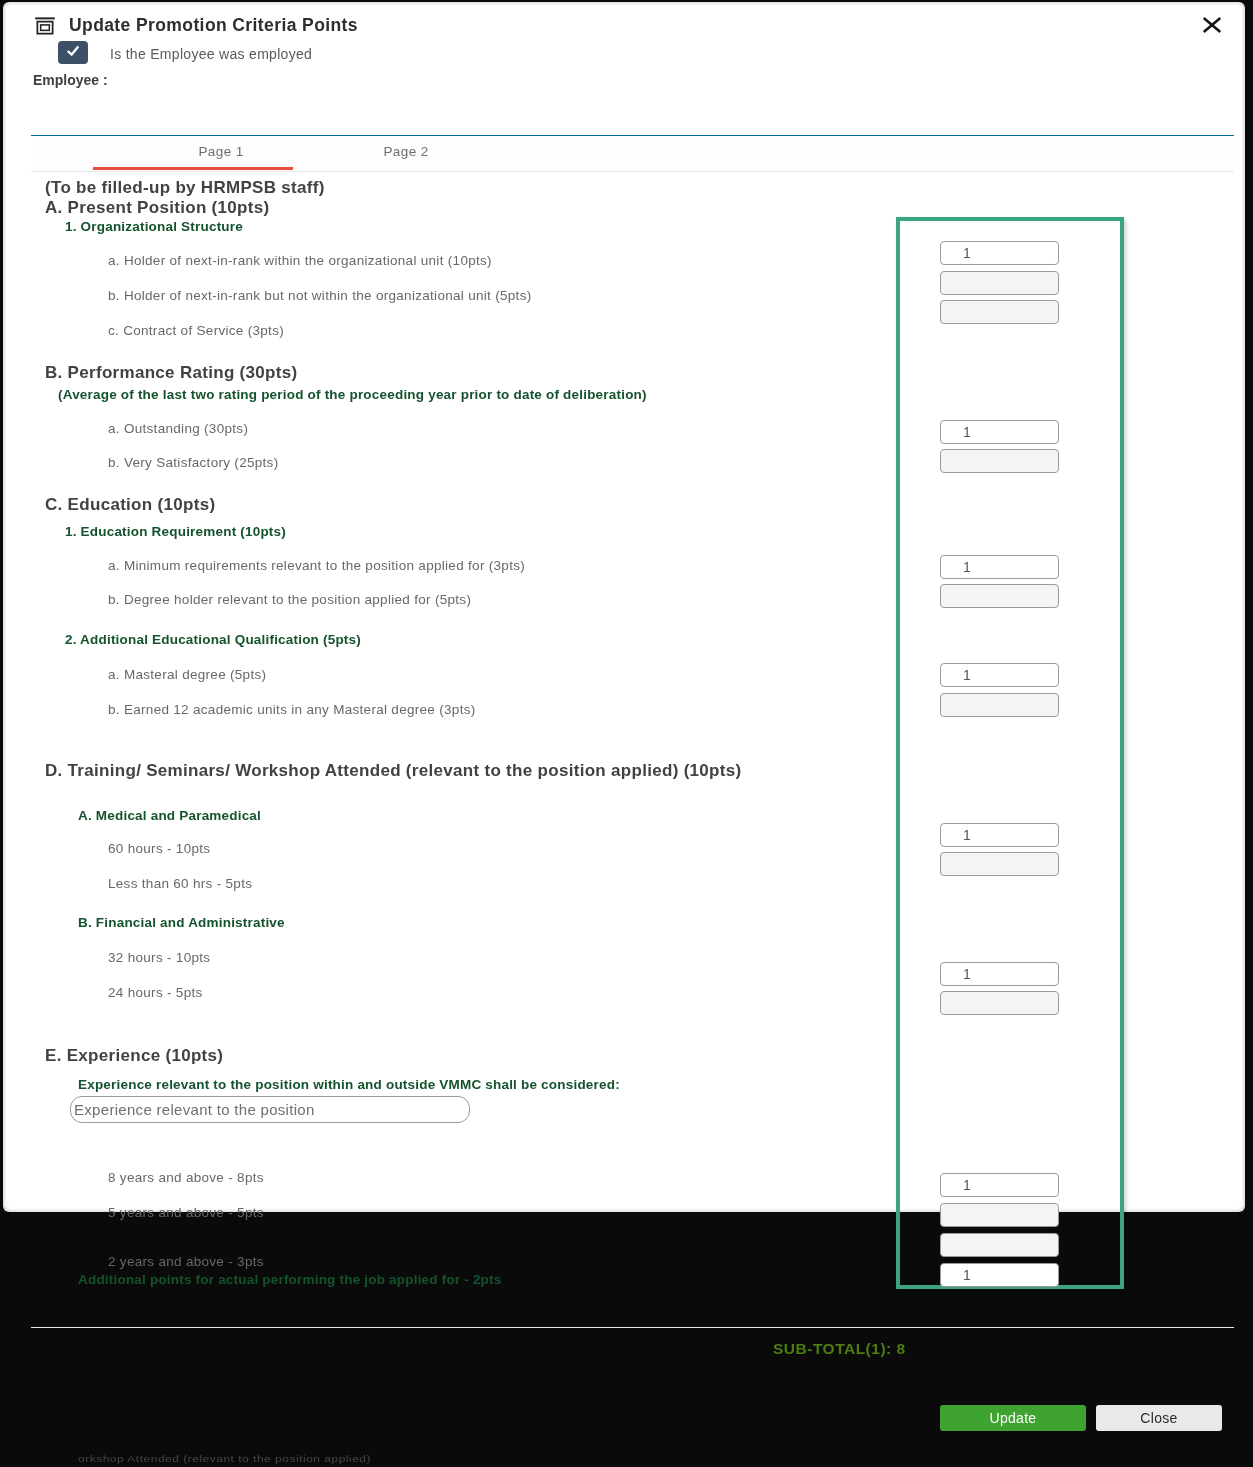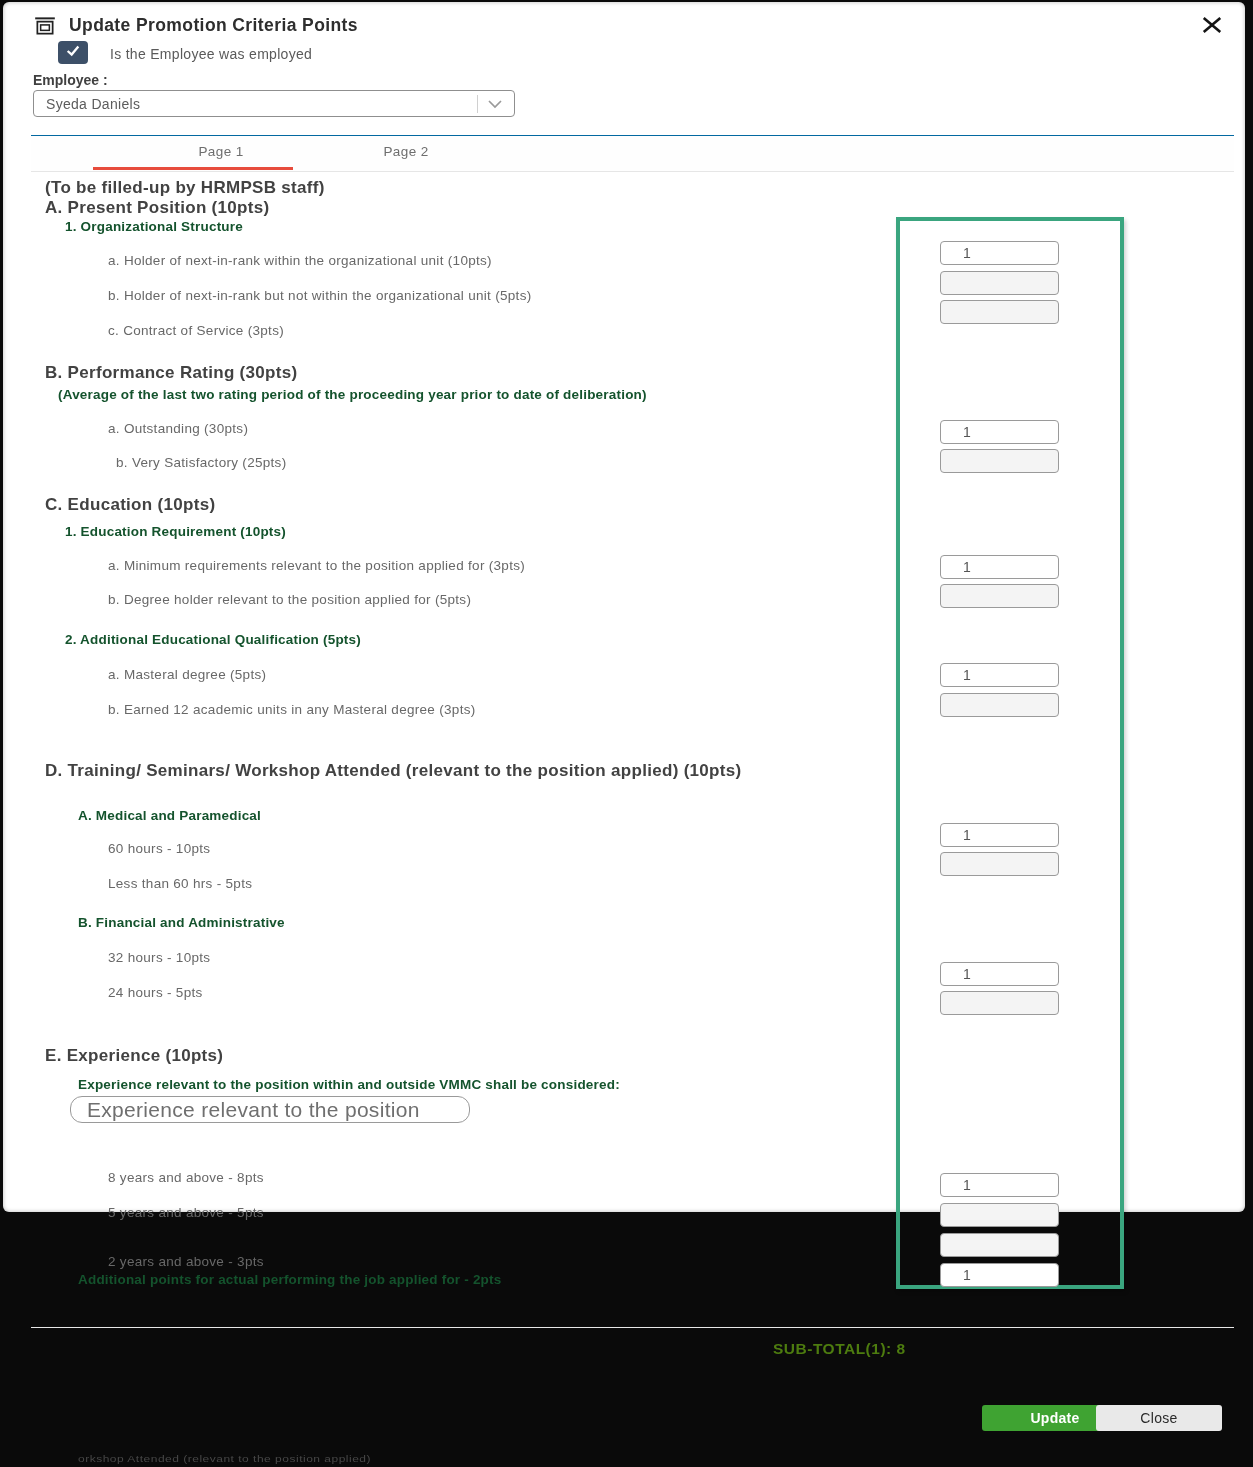--- a/index.html
+++ b/index.html
@@ -41,31 +41,31 @@
   
   .hl-box{left:893px;top:215px;width:228px;height:1072px;border:4px solid #3aa57f;
           box-sizing:border-box;background:transparent;box-shadow:2px 3px 4px rgba(0,0,0,.18);}
 
   
   .pts-input{position:absolute;left:937px;width:119px;height:24px;border:1px solid #9a9a9a;
              border-radius:4px;box-sizing:border-box;background:#fff;font-size:14px;color:#555;
              padding-left:22px;font-family:inherit;}
   .pts-input.off{background:#f4f4f4;}
   .exp-input{left:67px;top:1094px;width:400px;height:27px;border:1px solid #9a9a9a;border-radius:12px;
-             box-sizing:border-box;font-size:21px;color:#666;padding-left:16px;font-family:inherit;
+             box-sizing:border-box;font-size:15px;color:#666;padding-left:3px;font-family:inherit;
              letter-spacing:.3px;}
   .exp-input::placeholder{color:#6f6f6f;opacity:1;}
 
   
   .divider{left:28px;top:1325px;width:1203px;height:1px;background:#e7e7e7;}
   .subtotal{left:770px;top:1338px;width:250px;text-align:left;font-size:15.5px;font-weight:bold;
             color:#4d7c0f;letter-spacing:.5px;}
   .btn{position:absolute;top:1403px;height:26px;border:none;border-radius:3px;font-size:14px;
        cursor:pointer;font-family:inherit;letter-spacing:.3px;}
-  .btn-update{left:979px;width:146px;background:#3fa332;color:#fff;font-weight:bold;}
+  .btn-update{left:937px;width:146px;background:#3fa332;color:#fff;font-weight:normal;}
   .btn-close{left:1093px;width:126px;background:#e9e9e9;color:#2b2b2b;}
 
   
   .bottom-bar{position:absolute;left:0;bottom:0;width:1253px;height:13px;background:#0a0a0a;
               overflow:hidden;}
   .bottom-bar span{position:absolute;left:78px;top:-2px;font-size:12px;color:#474747;
                    letter-spacing:.5px;white-space:nowrap;transform:scaleY(.75);}
 </style>
 </head>
 <body>
@@ -91,47 +91,38 @@
     <div class="abs chk" style="left:55px;top:39px;">
       <span>
         <svg width="18" height="16" viewBox="0 0 20 18">
           <polyline points="4,9 8.5,13 16,4" fill="none" stroke="#fff" stroke-width="2.6"></polyline>
         </svg>
       </span>
     </div>
     <span class="abs chk-label" style="left:107px;top:44px;">Is the Employee was employed</span>
 
     <span class="abs fld-label" style="left:30px;top:70px;">Employee :</span>
-    <div class="abs select" style="left:30px;top:88px;">
-      <span class="val">Syeda Daniels</span>
-      <span class="sep"></span>
-      <span class="chev">
-        <svg width="18" height="12" viewBox="0 0 16 12">
-          <polyline points="2,3 8,9 14,3" fill="none" stroke="#9a9a9a" stroke-width="1.7"></polyline>
-        </svg>
-      </span>
-    </div>
 
     <div class="abs tabbar">
       <div class="tab" style="left:130px;width:120px;">Page 1</div>
       <div class="tab" style="left:310px;width:130px;">Page 2</div>
       <div class="tab-underline"></div>
     </div>
 
     <span class="abs sec-header" style="left:42px;top:176px;">(To be filled-up by HRMPSB staff)</span>
     <span class="abs sec-header" style="left:42px;top:196px;">A. Present Position (10pts)</span>
     <span class="abs sub-bold" style="left:62px;top:217px;">1. Organizational Structure</span>
     <span class="abs item" style="left:105px;top:251px;">a. Holder of next-in-rank within the organizational unit (10pts)</span>
     <span class="abs item" style="left:105px;top:286px;">b. Holder of next-in-rank but not within the organizational unit (5pts)</span>
     <span class="abs item" style="left:105px;top:321px;">c. Contract of Service (3pts)</span>
 
     <span class="abs sec-header" style="left:42px;top:361px;">B. Performance Rating (30pts)</span>
     <span class="abs sub-bold" style="left:55px;top:385px;">(Average of the last two rating period of the proceeding year prior to date of deliberation)</span>
     <span class="abs item" style="left:105px;top:419px;">a. Outstanding (30pts)</span>
-    <span class="abs item" style="left:105px;top:453px;margin-left:8px;">b. Very Satisfactory (25pts)</span>
+    <span class="abs item" style="left:105px;top:453px;">b. Very Satisfactory (25pts)</span>
 
     <span class="abs sec-header" style="left:42px;top:493px;">C. Education (10pts)</span>
     <span class="abs sub-bold" style="left:62px;top:522px;">1. Education Requirement (10pts)</span>
     <span class="abs item" style="left:105px;top:556px;">a. Minimum requirements relevant to the position applied for (3pts)</span>
     <span class="abs item" style="left:105px;top:590px;">b. Degree holder relevant to the position applied for (5pts)</span>
     <span class="abs sub-bold" style="left:62px;top:630px;">2. Additional Educational Qualification (5pts)</span>
     <span class="abs item" style="left:105px;top:665px;">a. Masteral degree (5pts)</span>
     <span class="abs item" style="left:105px;top:700px;">b. Earned 12 academic units in any Masteral degree (3pts)</span>
 
     <span class="abs sec-header" style="left:42px;top:758px;width:850px;line-height:21px;">D. Training/ Seminars/ Workshop Attended (relevant to the position applied) (10pts)</span>

